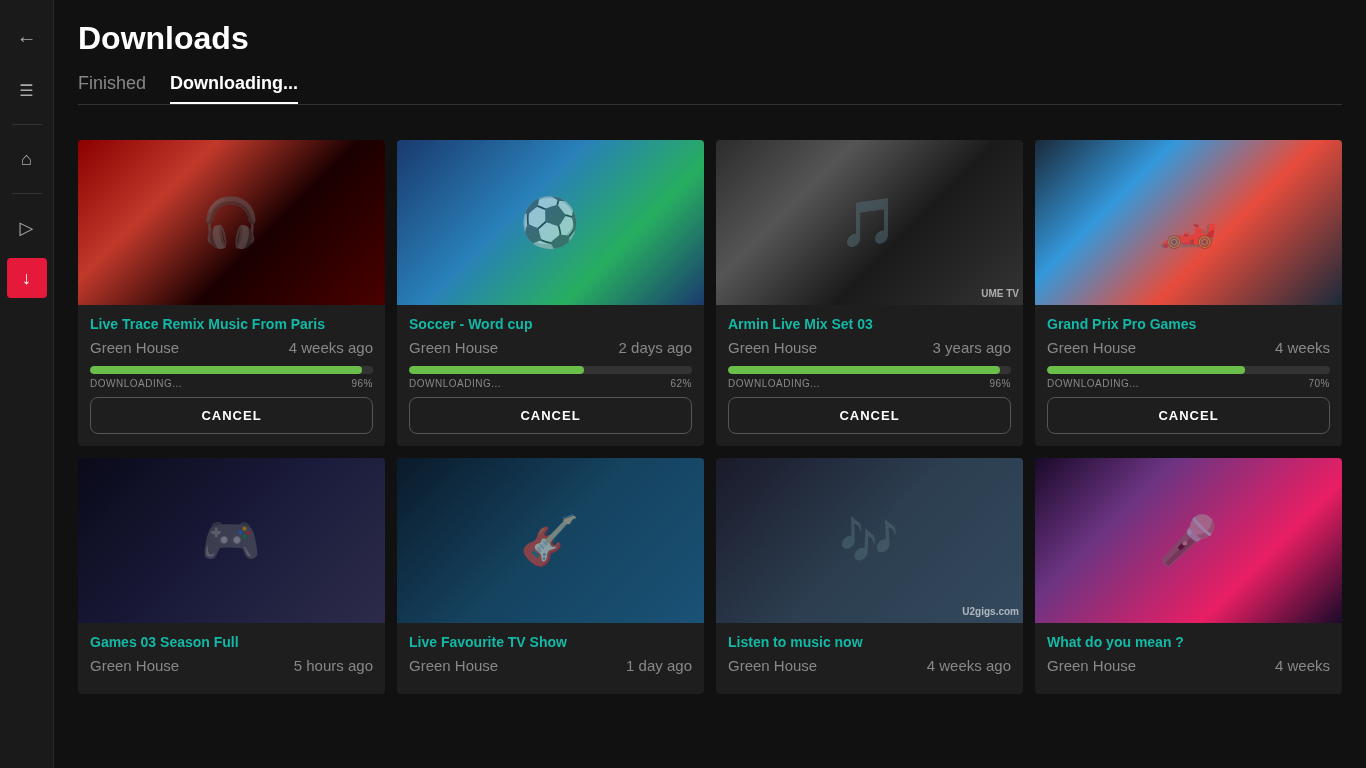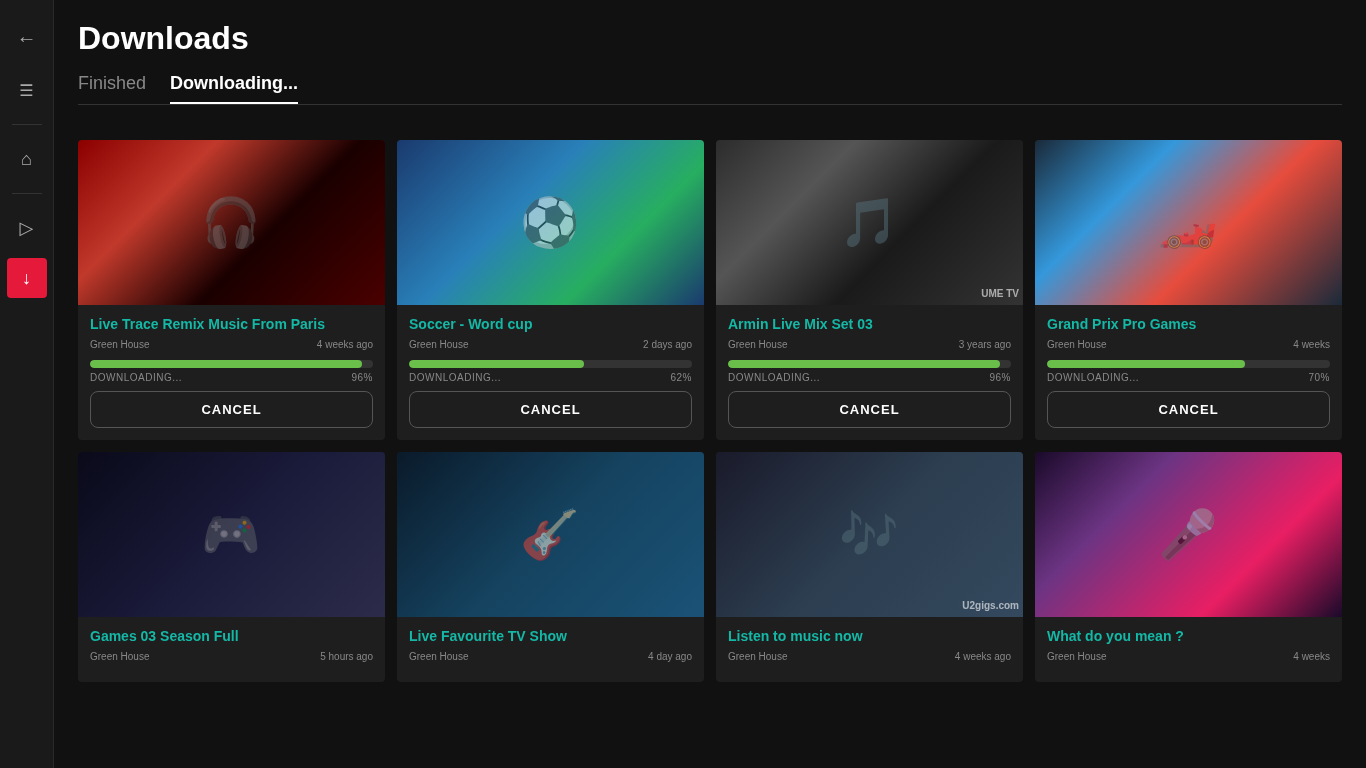--- a/index.html
+++ b/index.html
@@ -138,21 +138,21 @@
       font-weight: 600;
       color: #14b8a6;
       margin-bottom: 6px;
       line-height: 1.3;
       min-height: 18px;
     }
 
     .card-meta {
       display: flex;
       justify-content: space-between;
-      font-size: 10px;
+      font-size: 15px;
       color: #888;
       margin-bottom: 10px;
     }
 
     
     .progress-container {
       margin-bottom: 6px;
     }
 
     .progress-bar-bg {
@@ -358,21 +358,21 @@
     <div class="card-thumb thumb-6">
       <div class="thumb-inner">
         <span style="font-size:48px;opacity:0.5;">🎸</span>
 
       </div>
     </div>
     <div class="card-bottom-info">
       <div class="card-title">Live Favourite TV Show</div>
       <div class="card-meta">
         <span>Green House</span>
-        <span>4 day ago</span>
+        <span>1 day ago</span>
       </div>
     </div>
   </div>
       <div class="card">
     <div class="card-thumb thumb-7">
       <div class="thumb-inner">
         <span style="font-size:48px;opacity:0.5;">🎶</span>
         <span class="watermark">U2gigs.com</span>
       </div>
     </div>

